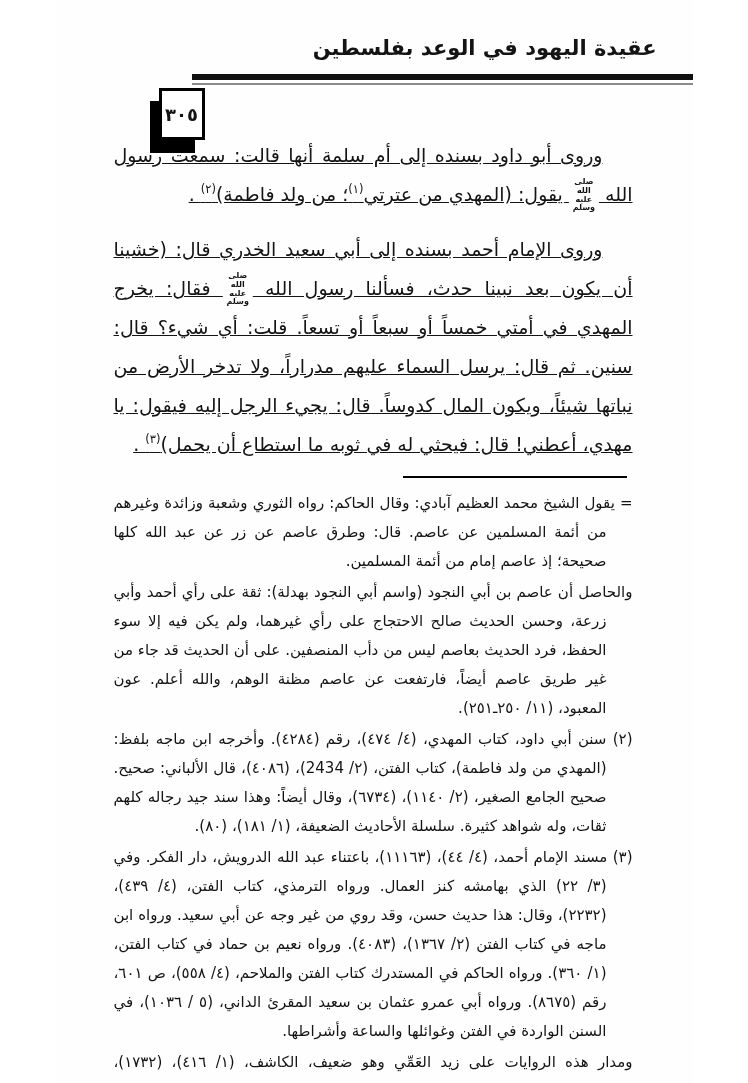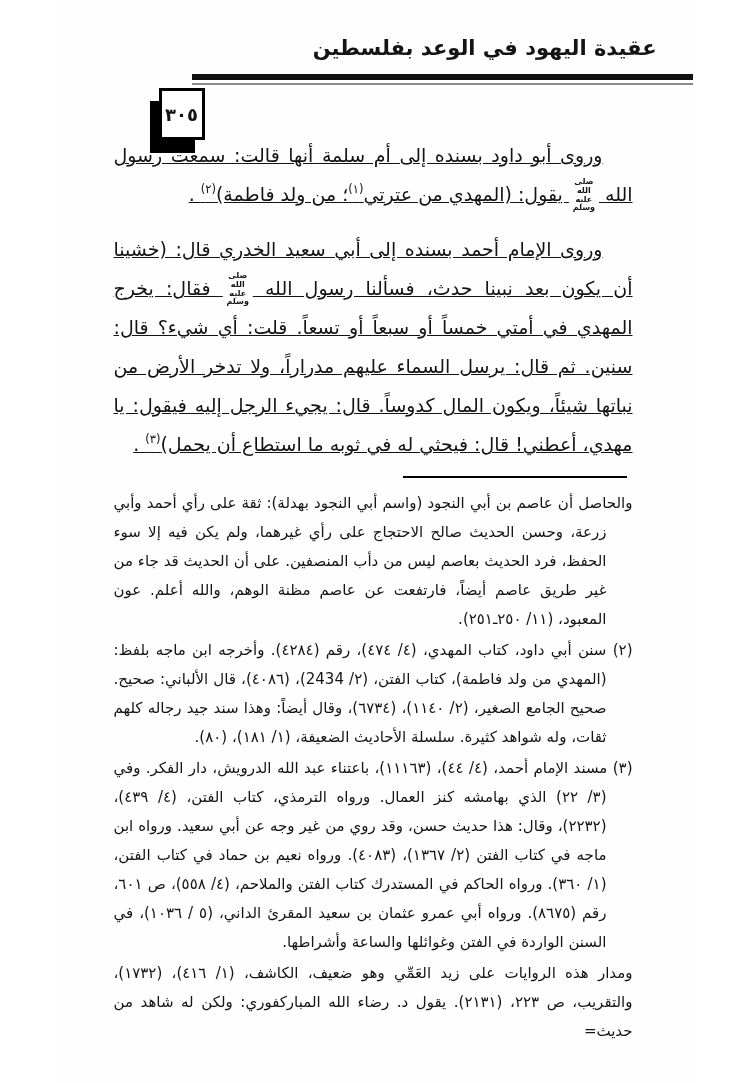--- a/index.html
+++ b/index.html
@@ -85,20 +85,21 @@
   <main class="content">
 
     <p class="body-p"><span>وروى أبو داود بسنده إلى أم سلمة أنها قالت: سمعت رسول الله </span><span class="saw">صلى الله عليه وسلم</span><span> يقول: (المهدي من عترتي</span><sup class="fnref">(١)</sup><span>؛ من ولد فاطمة)</span><sup class="fnref">(٢)</sup><span> .</span></p>
 
     <p class="body-p"><span>وروى الإمام أحمد بسنده إلى أبي سعيد الخدري قال: (خشينا أن يكون بعد نبينا حدث، فسألنا رسول الله </span><span class="saw">صلى الله عليه وسلم</span><span> فقال: يخرج المهدي في أمتي خمساً أو سبعاً أو تسعاً. قلت: أي شيء؟ قال: سنين. ثم قال: يرسل السماء عليهم مدراراً، ولا تدخر الأرض من نباتها شيئاً، ويكون المال كدوساً. قال: يجيء الرجل إليه فيقول: يا مهدي، أعطني! قال: فيحثي له في ثوبه ما استطاع أن يحمل)</span><sup class="fnref">(٣)</sup><span> .</span></p>
 
     <div class="fn-sep"></div>
 
     <section class="footnotes">
 
+      <p class="fn">= يقول الشيخ محمد العظيم آبادي: وقال الحاكم: رواه الثوري وشعبة وزائدة وغيرهم من أئمة المسلمين عن عاصم. قال: وطرق عاصم عن زر عن عبد الله كلها صحيحة؛ إذ عاصم إمام من أئمة المسلمين.</p>
 
       <p class="fn">والحاصل أن عاصم بن أبي النجود (واسم أبي النجود بهدلة): ثقة على رأي أحمد وأبي زرعة، وحسن الحديث صالح الاحتجاج على رأي غيرهما، ولم يكن فيه إلا سوء الحفظ، فرد الحديث بعاصم ليس من دأب المنصفين. على أن الحديث قد جاء من غير طريق عاصم أيضاً، فارتفعت عن عاصم مظنة الوهم، والله أعلم. عون المعبود، (١١/ ٢٥٠ـ٢٥١).</p>
 
 
       <p class="fn">(٢) سنن أبي داود، كتاب المهدي، (٤/ ٤٧٤)، رقم (٤٢٨٤). وأخرجه ابن ماجه بلفظ: (المهدي من ولد فاطمة)، كتاب الفتن، (٢/ 2434)، (٤٠٨٦)، قال الألباني: صحيح. صحيح الجامع الصغير، (٢/ ١١٤٠)، (٦٧٣٤)، وقال أيضاً: وهذا سند جيد رجاله كلهم ثقات، وله شواهد كثيرة. سلسلة الأحاديث الضعيفة، (١/ ١٨١)، (٨٠).</p>
 
       <p class="fn">(٣) مسند الإمام أحمد، (٤/ ٤٤)، (١١١٦٣)، باعتناء عبد الله الدرويش، دار الفكر. وفي (٣/ ٢٢) الذي بهامشه كنز العمال. ورواه الترمذي، كتاب الفتن، (٤/ ٤٣٩)، (٢٢٣٢)، وقال: هذا حديث حسن، وقد روي من غير وجه عن أبي سعيد. ورواه ابن ماجه في كتاب الفتن (٢/ ١٣٦٧)، (٤٠٨٣). ورواه نعيم بن حماد في كتاب الفتن، (١/ ٣٦٠). ورواه الحاكم في المستدرك كتاب الفتن والملاحم، (٤/ ٥٥٨)، ص ٦٠١، رقم (٨٦٧٥). ورواه أبي عمرو عثمان بن سعيد المقرئ الداني، (٥ / ١٠٣٦)، في السنن الواردة في الفتن وغوائلها والساعة وأشراطها.</p>
 
       <p class="fn fn-flush">ومدار هذه الروايات على زيد العَمِّي وهو ضعيف، الكاشف، (١/ ٤١٦)، (١٧٣٢)، والتقريب، ص ٢٢٣، (٢١٣١). يقول د. رضاء الله المباركفوري: ولكن له شاهد من حديث=</p>
 

